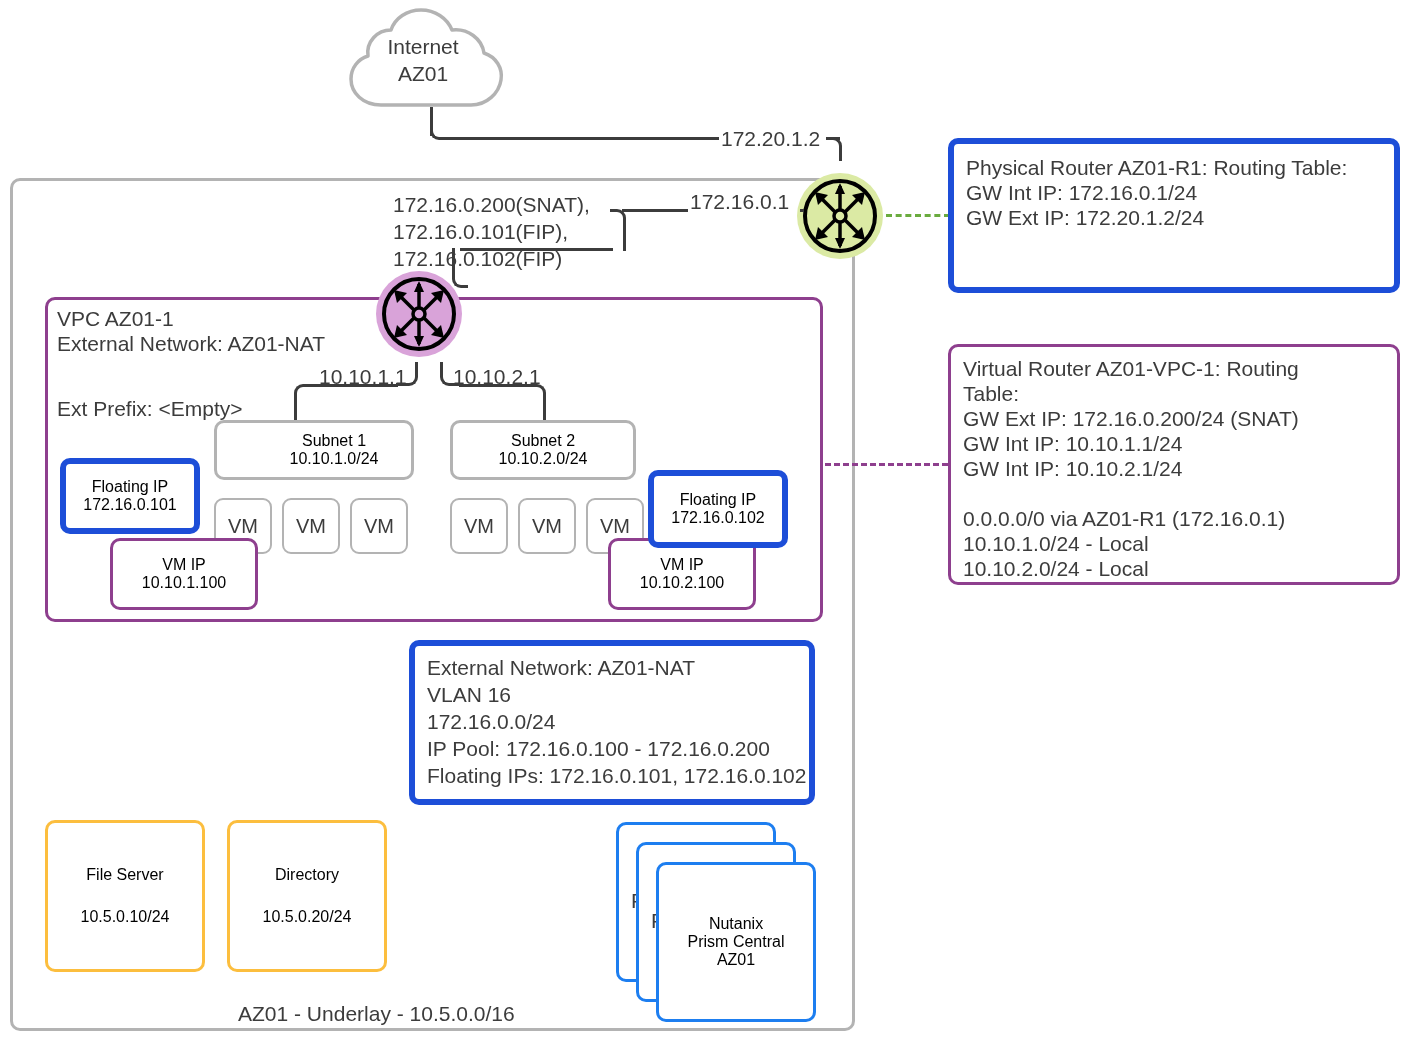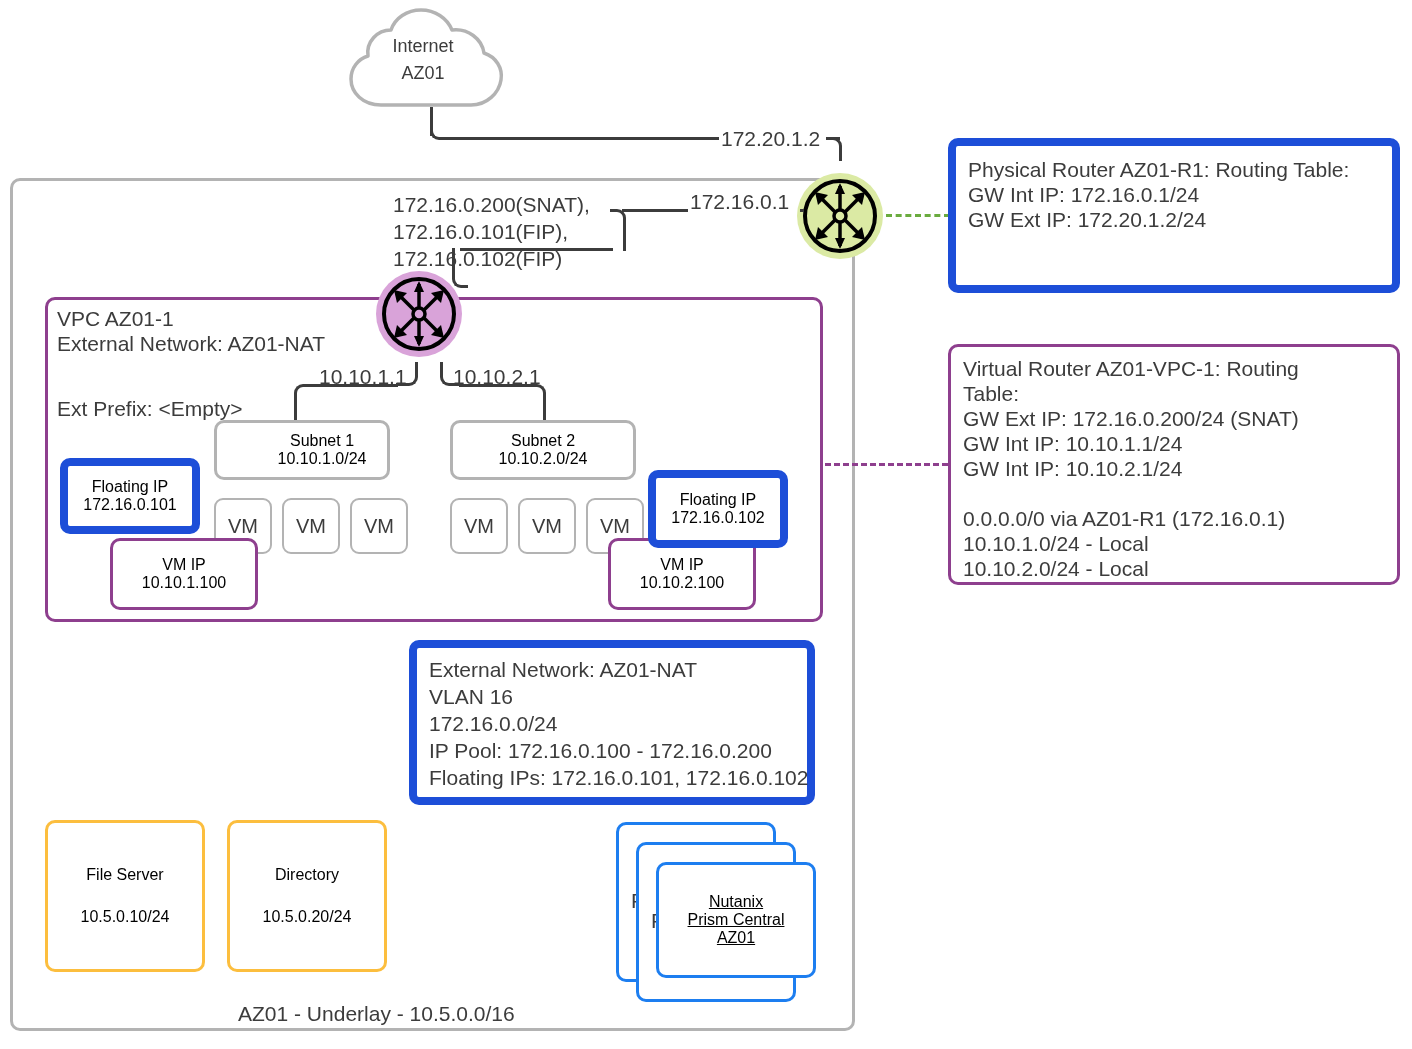--- a/index.html
+++ b/index.html
@@ -19,21 +19,21 @@
 
   
   .box {
     position: absolute;
     background: #ffffff;
     border-radius: 10px;
     border-style: solid;
   }
   .box-gray   { border: 3px solid #b3b3b3; }
   .box-purple { border: 3px solid #8e3f8e; }
-  .box-green  { border: 8px solid #1d4ed8; }
+  .box-green  { border: 6px solid #1d4ed8; }
   .box-orange { border: 3px solid #fcbe3e; }
   .box-blue   { border: 3px solid #1d7ef0; }
   .box-vm     { border: 2.5px solid #b3b3b3; border-radius: 9px; }
 
   
   .txt {
     position: absolute;
     color: #3c3c3c;
     font-size: 21px;
     line-height: 27px;
@@ -70,21 +70,21 @@
   .dash-green  { position: absolute; border-top: 3px dashed #6aab3f; }
   .dash-purple { position: absolute; border-top: 3px dashed #8e3f8e; }
 
   
   .cloud-wrap { position: absolute; }
   .cloud-text {
     position: absolute; width: 100%;
     text-align: center;
     top: 28px;
     color: #3c3c3c;
-    font-size: 18px;
+    font-size: 21px;
     line-height: 27px;
     white-space: pre;
   }
 
   
   .router { position: absolute; }
 </style>
 </head>
 <body>
 
@@ -199,21 +199,21 @@
   <div class="elbow" style="left:440px; top:362px; width:22px; height:24px;
        border-left-width:3px; border-bottom-width:3px; border-right-width:0; border-top-width:0;
        border-bottom-left-radius:9px;"></div>
   <div class="elbow" style="left:522px; top:384px; width:24px; height:22px;
        border-right-width:3px; border-top-width:3px; border-left-width:0; border-bottom-width:0;
        border-top-right-radius:9px;"></div>
   <div class="line line-h" style="left:459px; top:384px; width:66px;"></div>
   <div class="line line-v" style="left:543px; top:400px; height:24px;"></div>
   <div class="txt" style="left:453px; top:363px;">10.10.2.1</div>
 
-  <div class="box box-gray box-center" style="left:214px; top:420px; width:176px; height:60px;padding-left:40px;">
+  <div class="box box-gray box-center" style="left:214px; top:420px; width:200px; height:60px;padding-left:40px;">
     <div style="position:relative;">Subnet 1</div>
     <div style="position:relative;">10.10.1.0/24</div>
   </div>
 
   <div class="box box-gray box-center" style="left:450px; top:420px; width:186px; height:60px;">
     <div style="position:relative;">Subnet 2</div>
     <div style="position:relative;">10.10.2.0/24</div>
   </div>
 
   <div class="box box-vm" style="left:214px; top:498px; width:58px; height:56px;">
@@ -273,21 +273,21 @@
     <div style="position:relative; margin-bottom:24px;">Directory</div>
     <div style="position:relative;">10.5.0.20/24</div>
   </div>
 
   <div class="box box-blue" style="left:616px; top:822px; width:160px; height:160px;">
     <div class="txt" style="left:12px; top:62px;">P</div>
   </div>
   <div class="box box-blue" style="left:636px; top:842px; width:160px; height:160px;">
     <div class="txt" style="left:12px; top:62px;">P</div>
   </div>
-  <div class="box box-blue box-center" style="left:656px; top:862px; width:160px; height:116px;text-decoration:underline;">
+  <div class="box box-blue box-center" style="left:656px; top:862px; width:160px; height:160px;">
     <div style="position:relative;">Nutanix</div>
     <div style="position:relative;">Prism Central</div>
     <div style="position:relative;">AZ01</div>
   </div>
 
   <div class="dash-green" style="left:886px; top:214px; width:64px;"></div>
 
   <div class="box box-green" style="left:948px; top:138px; width:452px; height:155px;">
     <div class="txt" style="left:12px; top:10px;">Physical Router AZ01-R1: Routing Table:</div>
     <div class="txt" style="left:12px; top:35px;">GW Int IP: 172.16.0.1/24</div>

